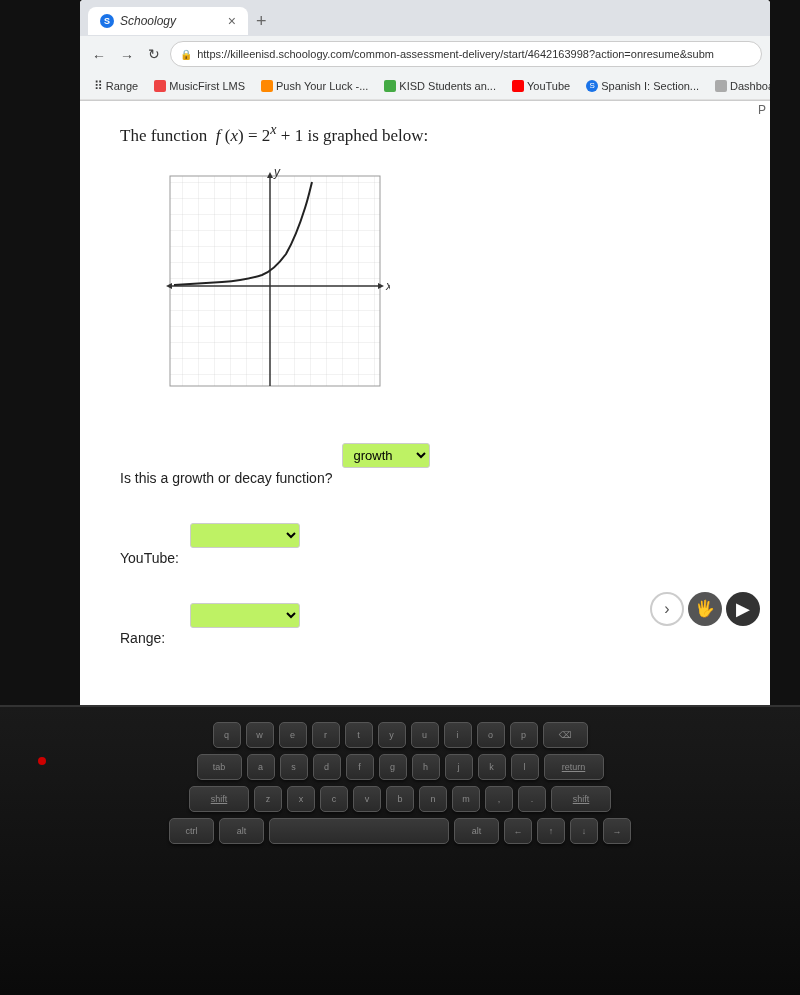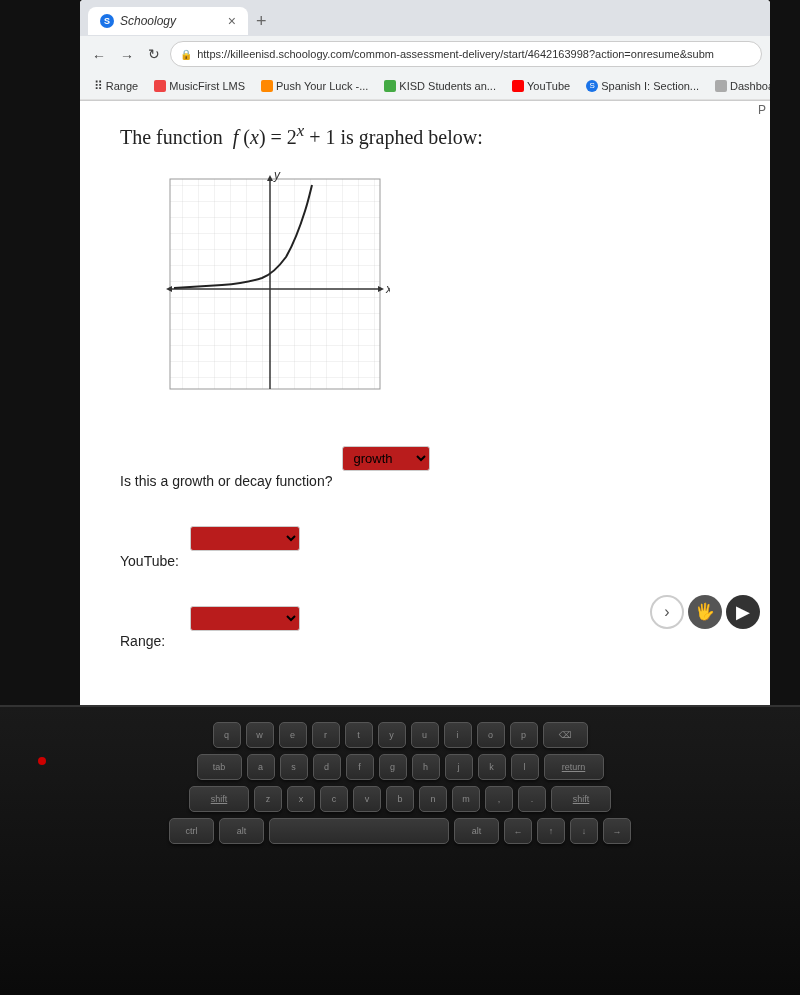--- a/index.html
+++ b/index.html
@@ -147,21 +147,21 @@
 
     
     .page-content {
       background: #fff;
       padding: 20px 40px;
       min-height: 560px;
       position: relative;
     }
 
     .question-text {
-      font-size: 20px;
+      font-size: 17px;
       color: #222;
       margin-bottom: 20px;
       font-family: Georgia, serif;
     }
 
     
     .graph-container {
       margin: 10px 0 20px 30px;
       position: relative;
       width: 240px;
@@ -188,21 +188,21 @@
       color: #222;
       min-width: 60px;
       margin-top: 44px;
     }
 
     .form-select {
       padding: 3px 20px 3px 6px;
       border: 1px solid #ccc;
       border-radius: 3px;
       font-size: 13px;
-      background: #b91c1c;
+      background: #bef264;
       cursor: pointer;
       appearance: auto;
     }
 
     .domain-select {
       width: 110px;
     }
 
     .range-select {
       width: 110px;

